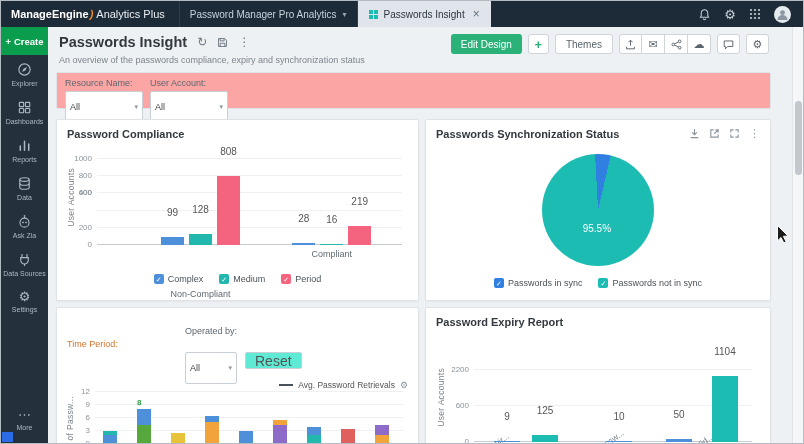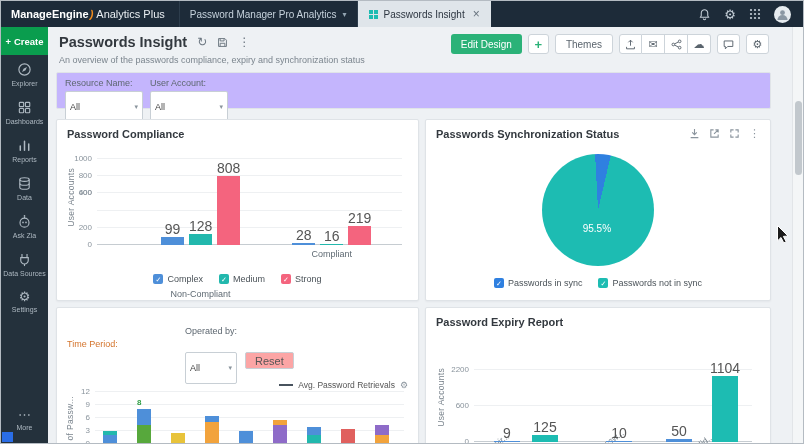--- a/index.html
+++ b/index.html
@@ -41,21 +41,21 @@
   .btn.green{background:#2bb278;color:#fff}
   .btn.plus{width:21px;padding:0;background:#fff;border:1px solid #cdd4da;color:#2bb278;font-size:13px;font-weight:bold}
   .btn.ghost{background:#fff;border:1px solid #cdd4da;color:#5a646d}
   .icon-group{display:flex}
   .icon-btn{width:23px;height:20px;background:#fff;border:1px solid #cdd4da;display:flex;align-items:center;justify-content:center;color:#5a646d;font-size:11px;cursor:pointer}
   .icon-group .icon-btn + .icon-btn{border-left:none}
   .icon-group .icon-btn:first-child{border-radius:3px 0 0 3px}
   .icon-group .icon-btn:last-child{border-radius:0 3px 3px 0}
   .icon-btn.solo{border-radius:3px}
 
-  .filter-card{position:absolute;left:8px;top:45px;width:715px;height:37px;background:#c4b5fd;border:1px solid #e0e4e8;border-radius:2px}
+  .filter-card{position:absolute;left:8px;top:45px;width:715px;height:37px;background:#fca5a5;border:1px solid #e0e4e8;border-radius:2px}
   .fgroup{position:absolute;top:5px}
   .flabel{font-size:9px;color:#5d6770;margin-bottom:3px}
   .select{height:32px;background:#fff;border:1px solid #c8cfd5;display:flex;align-items:center;justify-content:space-between;padding:0 4px;font-size:9px;color:#444;border-radius:2px;cursor:pointer}
   .select .caret{font-size:7px;color:#8a949d;margin-left:6px}
 
   
   .panel{position:absolute;background:#fff;border:1px solid #dfe3e7;border-radius:2px;box-shadow:0 1px 2px rgba(30,40,50,.05)}
   #p1{left:8px;top:92px;width:363px;height:182px}
   #p2{left:377px;top:92px;width:346px;height:182px}
   #p3{left:8px;top:280px;width:363px;height:176px}
@@ -66,38 +66,38 @@
 
   .plot{position:absolute}
   .grid{position:absolute;left:0;right:0;height:1px;background:#eef0f2}
   .grid.base{background:#c6ccd1}
   .ytick{position:absolute;right:calc(100% + 5px);font-size:8px;color:#8a949d;white-space:nowrap}
   .ylab{position:absolute;writing-mode:vertical-rl;transform:rotate(180deg);font-size:8.5px;color:#7b858e;letter-spacing:.3px}
 
   #compliance-plot{left:40px;right:16px;top:39px;height:86px}
   .bgroup{position:absolute;bottom:0;display:flex;align-items:flex-end;gap:5px;z-index:1}
   .bwrap{display:flex;flex-direction:column;align-items:center;width:23px}
-  .blabel{font-size:14px;color:#555;margin-bottom:0;white-space:nowrap}
+  .blabel{font-size:10px;color:#555;margin-bottom:19px;white-space:nowrap}
   .bar{width:100%}
   .xlab{position:absolute;top:100%;margin-top:4px;width:79px;text-align:center;font-size:9px;color:#5f6a73}
   .legend{position:absolute;left:0;right:0;display:flex;justify-content:center;gap:16px;font-size:9px;color:#4a5258;align-items:center}
   #p1 .legend{top:154px}
   #p2 .legend{top:158px}
   .litem{display:flex;align-items:center;gap:4px;cursor:pointer}
   .sw{width:10px;height:10px;border-radius:2px;display:flex;align-items:center;justify-content:center;color:#fff;font-size:7px;line-height:1}
 
   #sync-pie{position:absolute;left:116px;top:34px;width:112px;height:112px;border-radius:50%}
   .pie-label{position:absolute;left:49%;top:66%;transform:translate(-50%,-50%);color:#fff;font-size:10px}
 
   .ctrl-label{position:absolute;font-size:9px;color:#5d6770}
   #time-label{left:10px;top:31px;color:#d4742c}
   #op-label{left:128px;top:18px}
   #time-select{position:absolute;left:10px;top:44px;width:100px;border-color:#23a05c}
   #op-select{position:absolute;left:128px;top:44px;width:52px}
-  #reset-btn{position:absolute;left:188px;top:44px;height:17px;font-size:11px;padding:0 9px;background:#fca5a5;border:1px solid #c8cfd5;border-radius:2px;color:#555;cursor:pointer;font-family:inherit}
+  #reset-btn{position:absolute;left:188px;top:44px;height:17px;font-size:14px;padding:0 9px;background:#5eead4;border:1px solid #c8cfd5;border-radius:2px;color:#555;cursor:pointer;font-family:inherit}
   .avg-row{position:absolute;right:10px;top:72px;display:flex;align-items:center;gap:5px;font-size:8.5px;color:#555}
   .avg-dash{width:14px;height:2px;background:#48535e}
 
   #retrievals-plot{left:38px;right:14px;top:84px;height:52px}
   .rbar{position:absolute;bottom:0;width:14px;z-index:1}
   .rbar div{width:100%}
   .rlabel{position:absolute;left:50%;transform:translateX(-50%);font-size:8px;font-weight:bold;color:#2e9e44}
 
   #expiry-plot{left:48px;right:18px;top:62px;height:72px}
   .ewrap{position:absolute;bottom:0;width:26px;display:flex;flex-direction:column;align-items:center;z-index:1}
@@ -347,21 +347,21 @@
         <span class="litem">
           <span class="sw" style="background: rgb(78, 143, 217);">✓</span>
           <span>Complex</span>
         </span>
         <span class="litem">
           <span class="sw" style="background: rgb(34, 184, 173);">✓</span>
           <span>Medium</span>
         </span>
         <span class="litem">
           <span class="sw" style="background: rgb(244, 100, 126);">✓</span>
-          <span>Strong</span>
+          <span>Period</span>
         </span>
       </div>
     </section>
 
     <section class="panel" id="p2">
       <div class="ptitle">Passwords Synchronization Status</div>
       <div class="picons">
         <span class="pic">
           <svg width="11" height="11" viewBox="0 0 12 12" fill="none" stroke="#8a949d" stroke-width="1.2">
             <path d="M6 1v6M3.5 4.8 6 7.3l2.5-2.5M1.8 10.5h8.4"></path>

